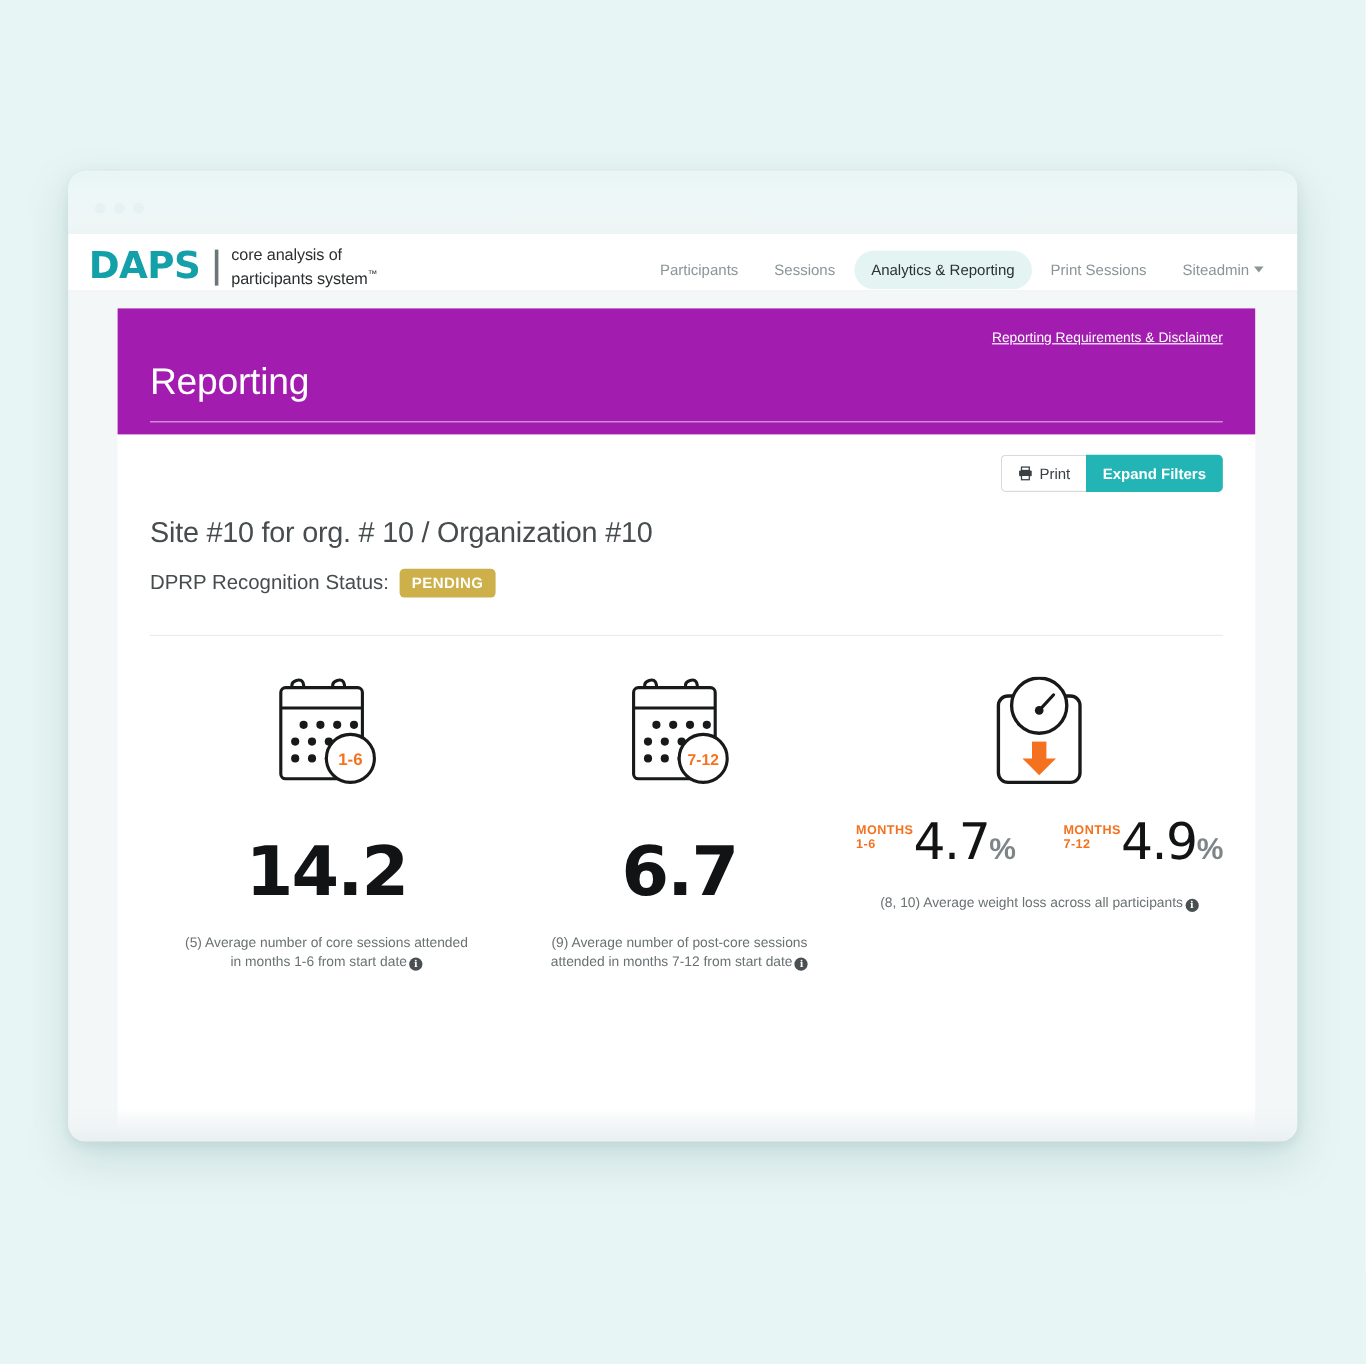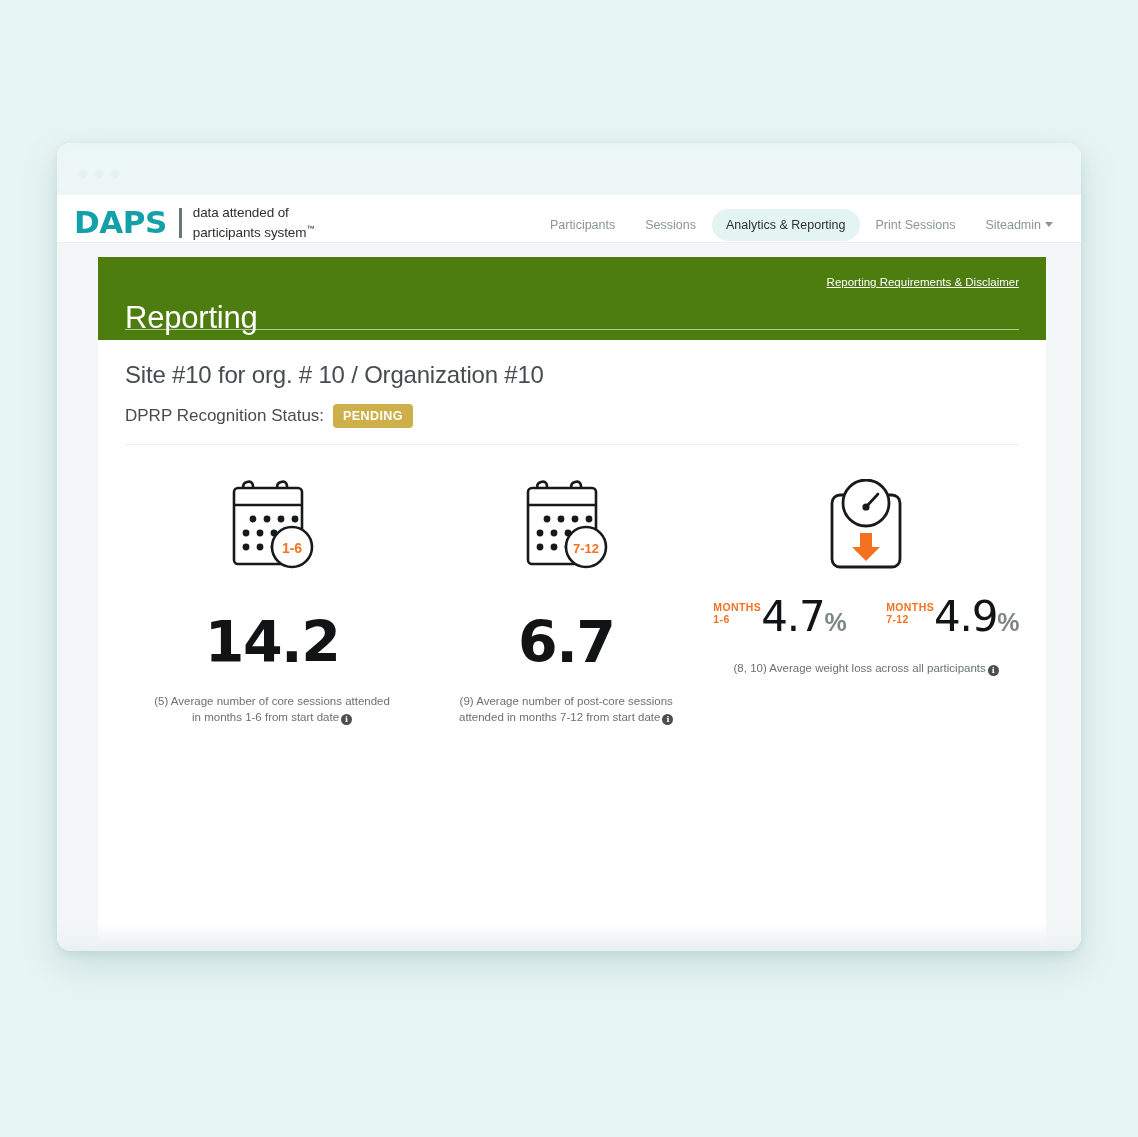--- a/index.html
+++ b/index.html
@@ -137,22 +137,22 @@
     position: absolute;
     left: 41px; top: 114px;
     width: 948px;
     min-height: 694px;
     background: #ffffff;
   }
 
   
   #reporting-banner {
     position: relative;
-    background: #4d7c0f;
-    height: 83px;
+    background: #a21caf;
+    height: 105px;
     padding: 0 27px;
   }
   #disclaimer-link {
     position: absolute;
     right: 27px; top: 19px;
     font-size: 11.5px;
     color: #ffffff;
     text-decoration: underline;
     cursor: pointer;
   }
@@ -216,21 +216,21 @@
     font-size: 24px;
     font-weight: normal;
     color: #474c4e;
     letter-spacing: -0.2px;
   }
   #status-row {
     display: flex;
     align-items: center;
     gap: 9px;
     margin-top: 15px;
-    padding-bottom: 16px;
+    padding-bottom: 31px;
     border-bottom: 1px solid #ececec;
   }
   #status-label {
     font-size: 17px;
     color: #474c4e;
   }
   #status-badge {
     background: #cdb04a;
     color: #ffffff;
     font-size: 12.5px;
@@ -353,21 +353,21 @@
   </div>
 
   <div id="page-gutter"></div>
 
   <div id="site-header">
 
     <div id="logo-block">
       <div id="logo-mark">DAPS</div>
       <div id="logo-divider"></div>
       <div id="logo-tagline">
-        <span>data attended of</span><br>
+        <span>core analysis of</span><br>
         <span>participants system</span><span id="logo-tm">™</span>
       </div>
     </div>
 
     <div id="main-nav">
       <div class="nav-item">
         <span>Participants</span>
       </div>
       <div class="nav-item">
         <span>Sessions</span>
@@ -385,20 +385,33 @@
   </div>
 
   <div id="content-column">
 
     <div id="reporting-banner">
       <a id="disclaimer-link">Reporting Requirements &amp; Disclaimer</a>
       <h1 id="reporting-title">Reporting</h1>
       <div id="banner-rule"></div>
     </div>
 
+    <div id="toolbar">
+      <button id="print-button">
+        <svg width="13" height="13" viewBox="0 0 16 16">
+          <rect x="4" y="1.5" width="8" height="3.5" fill="none" stroke="#3b4143" stroke-width="1.3"></rect>
+          <rect x="1.5" y="5" width="13" height="6" rx="1" fill="#3b4143"></rect>
+          <rect x="4" y="10" width="8" height="4.5" fill="#ffffff" stroke="#3b4143" stroke-width="1.3"></rect>
+        </svg>
+        <span>Print</span>
+      </button>
+      <button id="expand-filters-button">
+        <span>Expand Filters</span>
+      </button>
+    </div>
 
     <div id="title-block">
       <h2 id="site-title">Site #10 for org. # 10 / Organization #10</h2>
       <div id="status-row">
         <span id="status-label">DPRP Recognition Status:</span>
         <span id="status-badge">PENDING</span>
       </div>
     </div>
 
     <div id="metrics-row">

